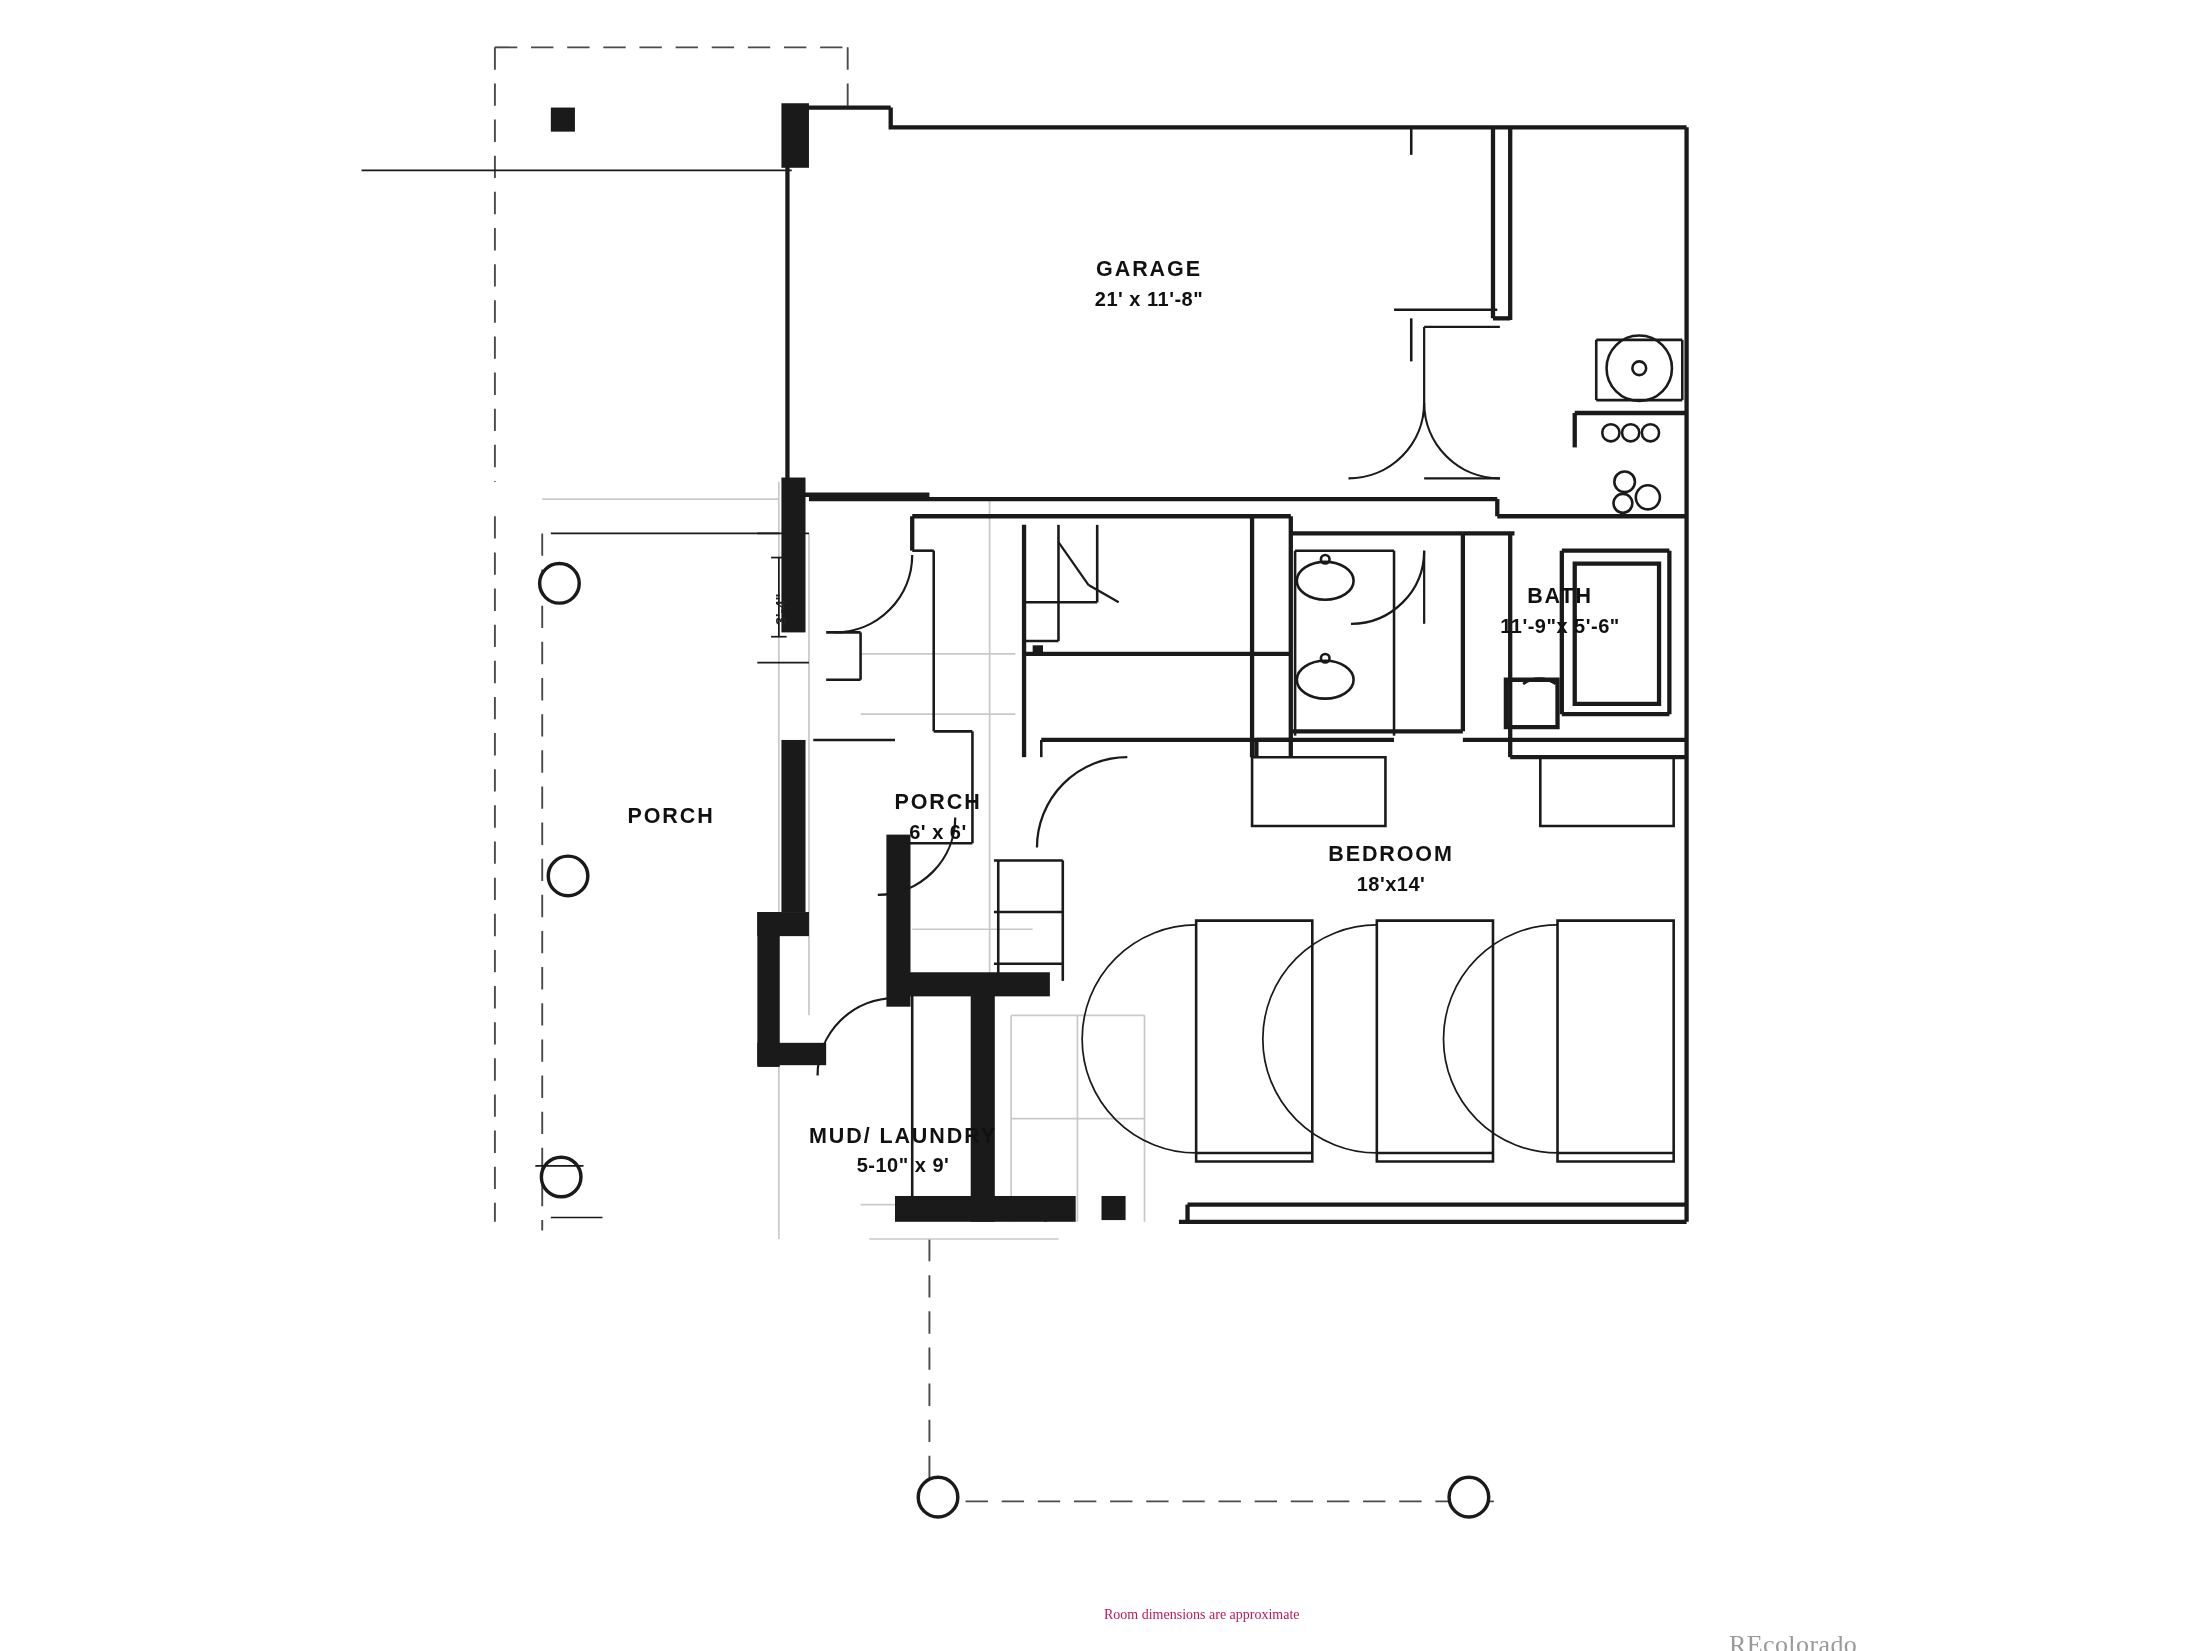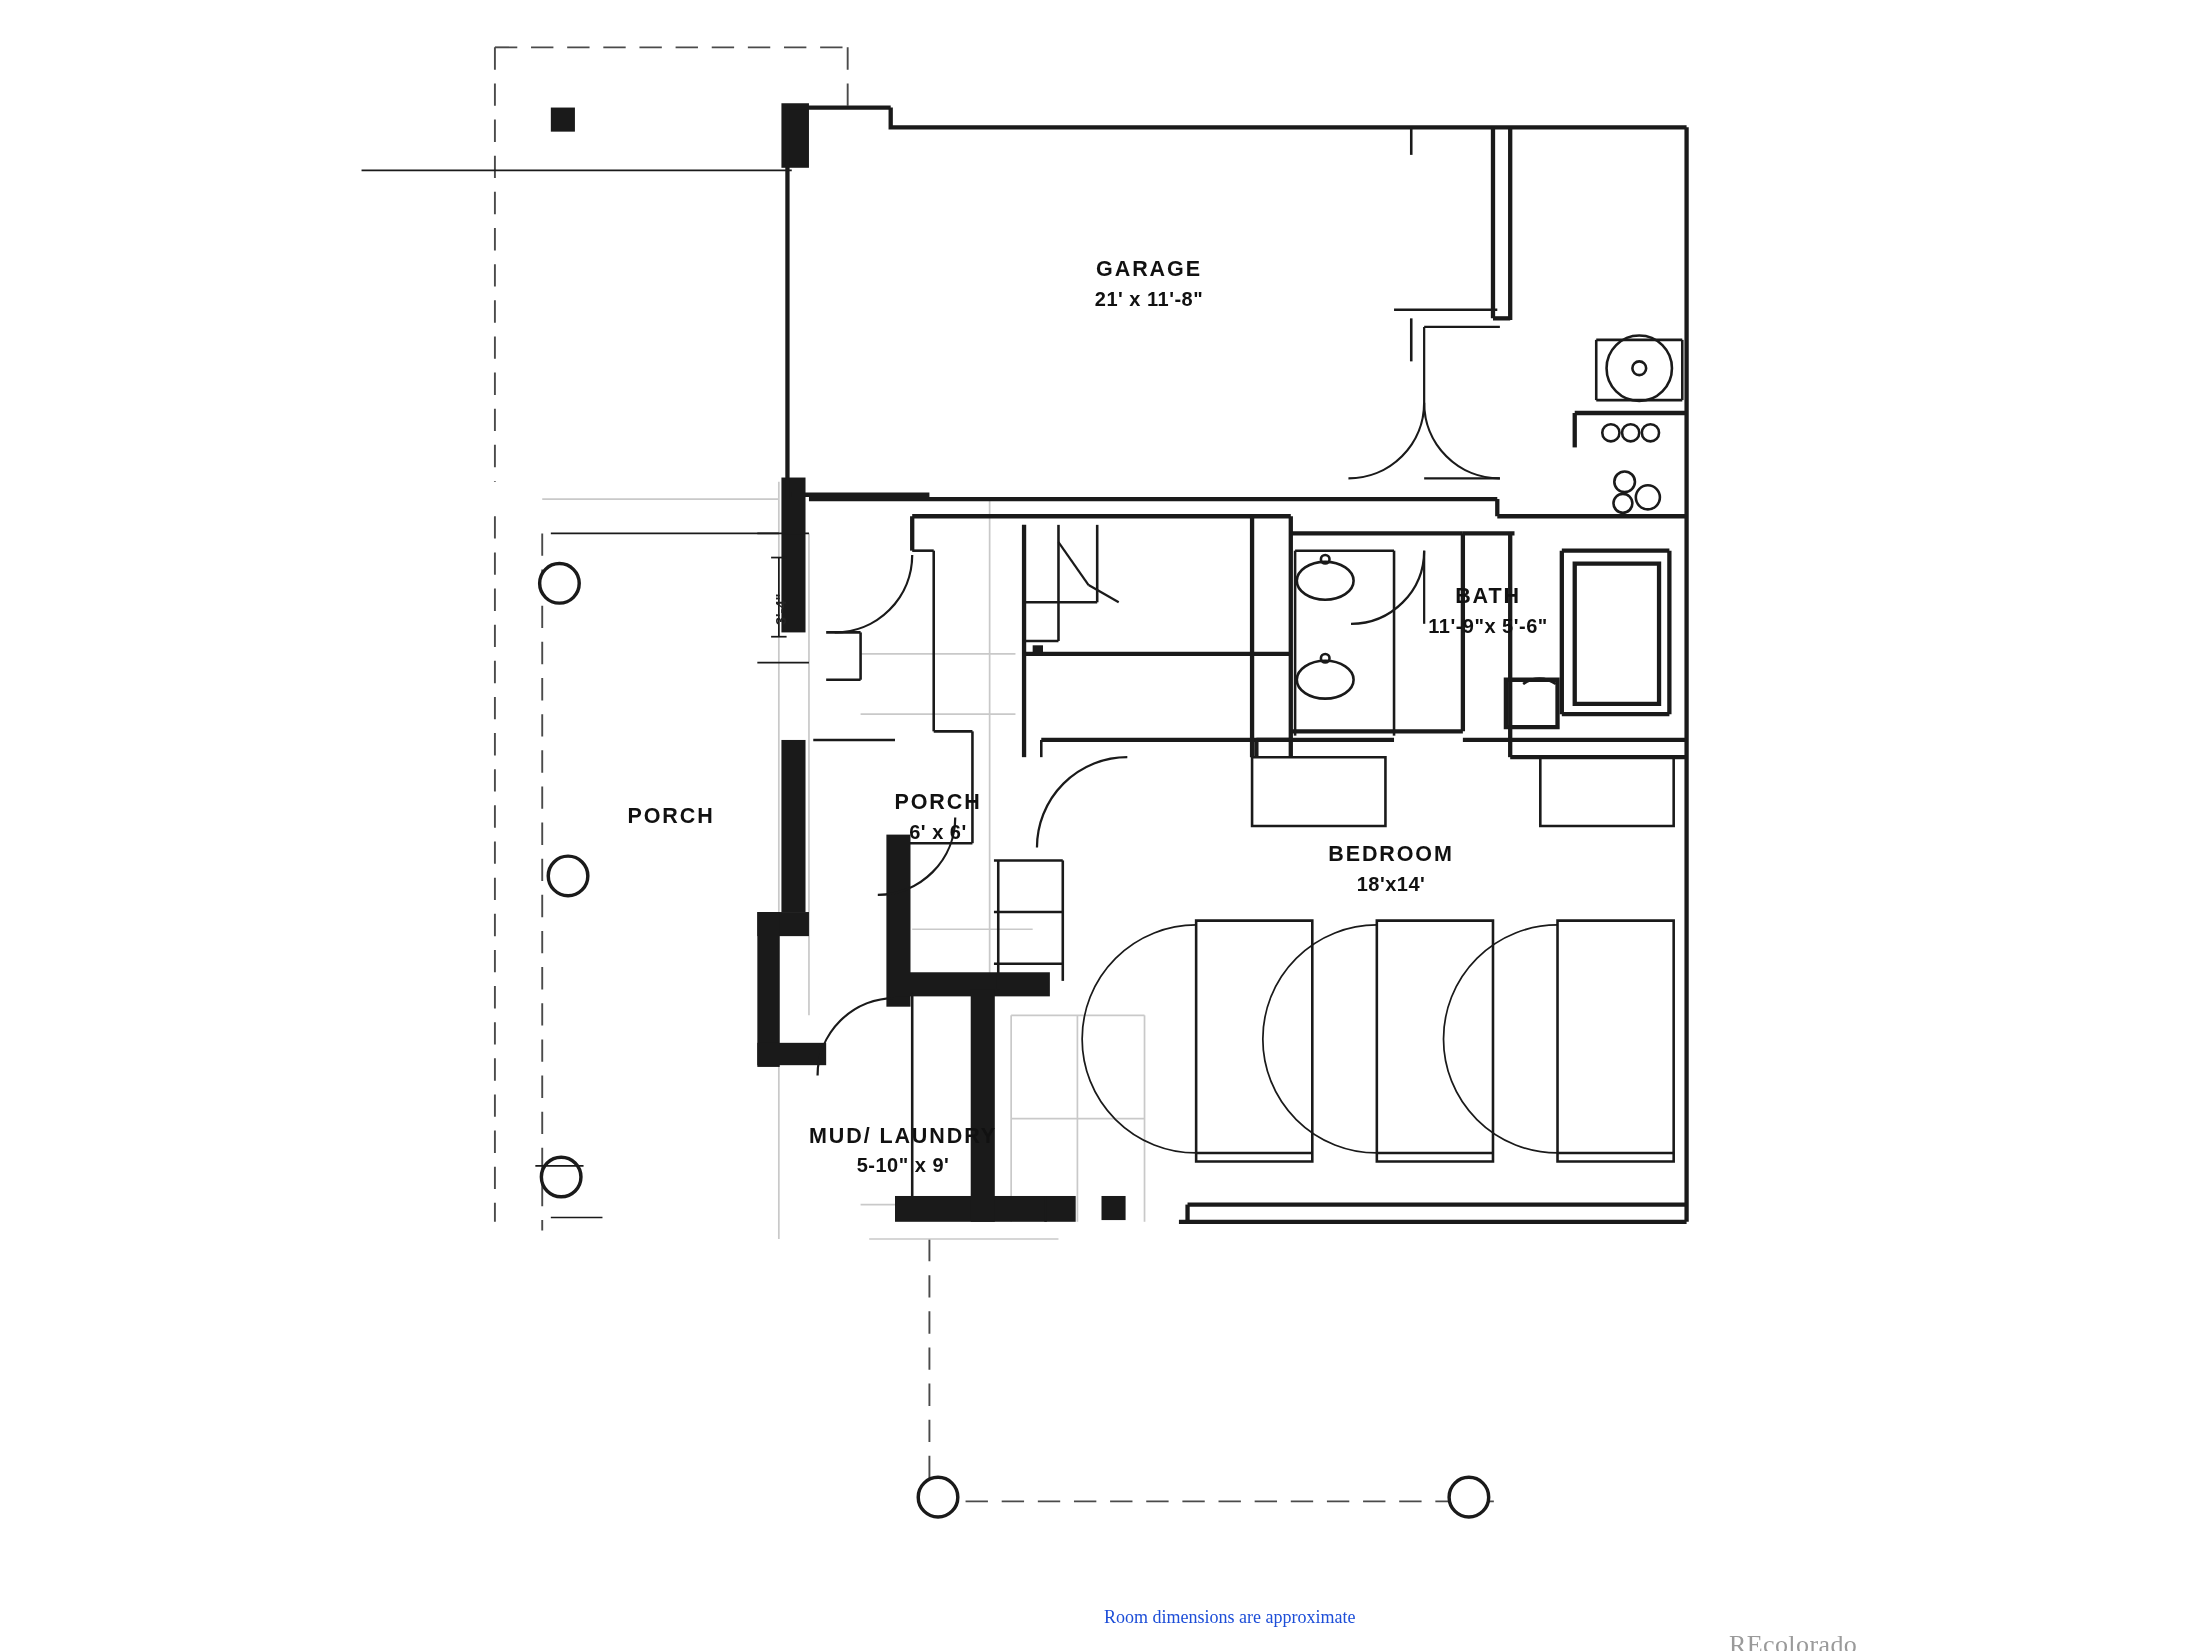--- a/index.html
+++ b/index.html
@@ -57,22 +57,22 @@
     font-weight: bold;
     font-size: 14.6px;
     color: #222;
     transform: rotate(-90deg);
     transform-origin: left top;
     white-space: nowrap;
   }
   .footnote {
     position: absolute;
     font-family: "Liberation Serif", serif;
-    font-size: 18px;
-    color: #1d4ed8;
+    font-size: 14px;
+    color: #be185d;
     white-space: nowrap;
   }
   .watermark {
     position: absolute;
     font-family: "Liberation Serif", serif;
     font-size: 26px;
     color: #9a9a9a;
     letter-spacing: 0.4px;
     white-space: nowrap;
   }
@@ -274,21 +274,21 @@
       <rect x="640" y="125" width="28" height="28"></rect>
       <rect x="1200" y="750" width="12" height="12"></rect>
     </g>
   </svg>
 
   <div class="room-label" style="left:1149px; top:284px; transform:translate(-50%,-50%);">
     <span class="rl-name">GARAGE</span>
     <span class="rl-dims">21' x 11'-8"</span>
   </div>
 
-  <div class="room-label" style="left:1488px; top:611px; transform:translate(-50%,-50%);">
+  <div class="room-label" style="left:1560px; top:611px; transform:translate(-50%,-50%);">
     <span class="rl-name">BATH</span>
     <span class="rl-dims">11'-9"x 5'-6"</span>
   </div>
 
   <div class="room-label" style="left:1391px; top:869px; transform:translate(-50%,-50%);">
     <span class="rl-name">BEDROOM</span>
     <span class="rl-dims">18'x14'</span>
   </div>
 
   <div class="room-label" style="left:938px; top:817px; transform:translate(-50%,-50%);">

